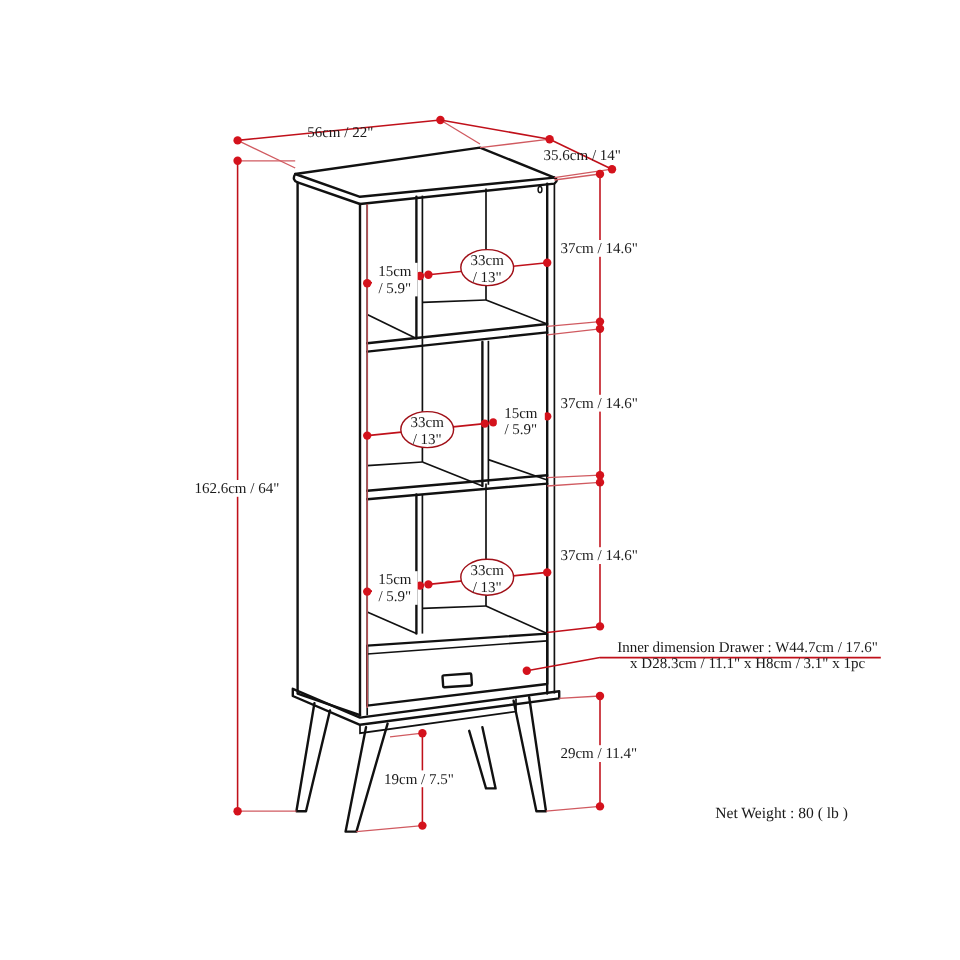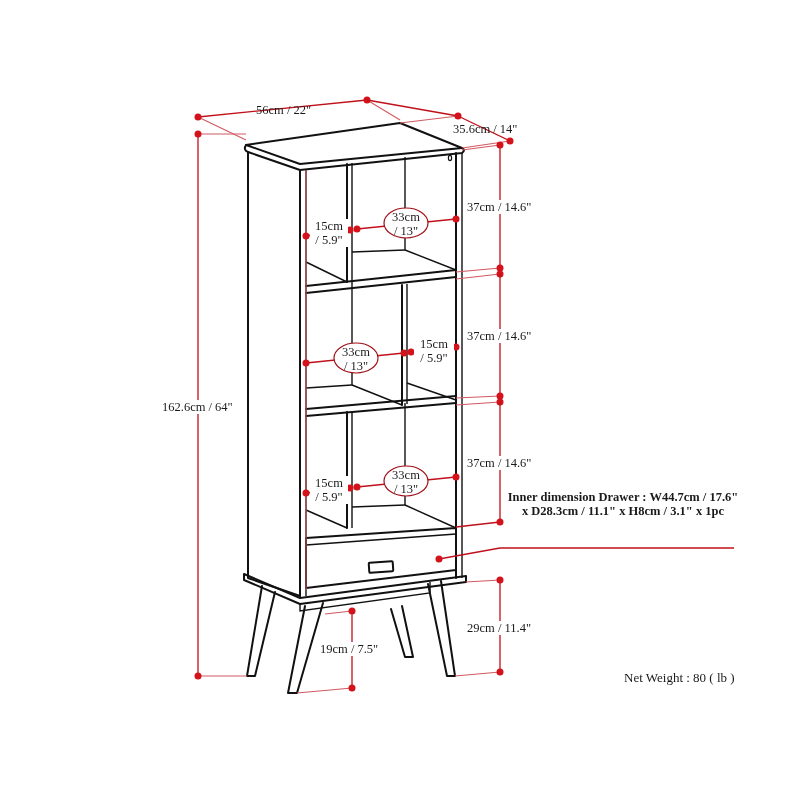--- a/index.html
+++ b/index.html
@@ -189,18 +189,18 @@
 
 <div class="lbl center" style="left:310px; top:476px; width:38px; background:#fff;">
   <div>15cm</div>
   <div>/ 5.9"</div>
 </div>
 <div class="lbl center" style="left:386px; top:468px; width:40px;">
   <div>33cm</div>
   <div>/ 13"</div>
 </div>
 
-<div class="lbl center" style="left:503px; top:490px; width:240px;font-weight:bold;">
+<div class="lbl center" style="left:503px; top:532px; width:240px;">
   <div>Inner dimension Drawer : W44.7cm / 17.6"</div>
   <div>x D28.3cm / 11.1" x H8cm / 3.1" x 1pc</div>
 </div>
 
-<div class="lbl weight" style="left:624px; top:671px;">Net Weight : 80 ( lb )</div>
+<div class="lbl weight" style="left:596px; top:671px;">Net Weight : 80 ( lb )</div>
 
 </body></html>

